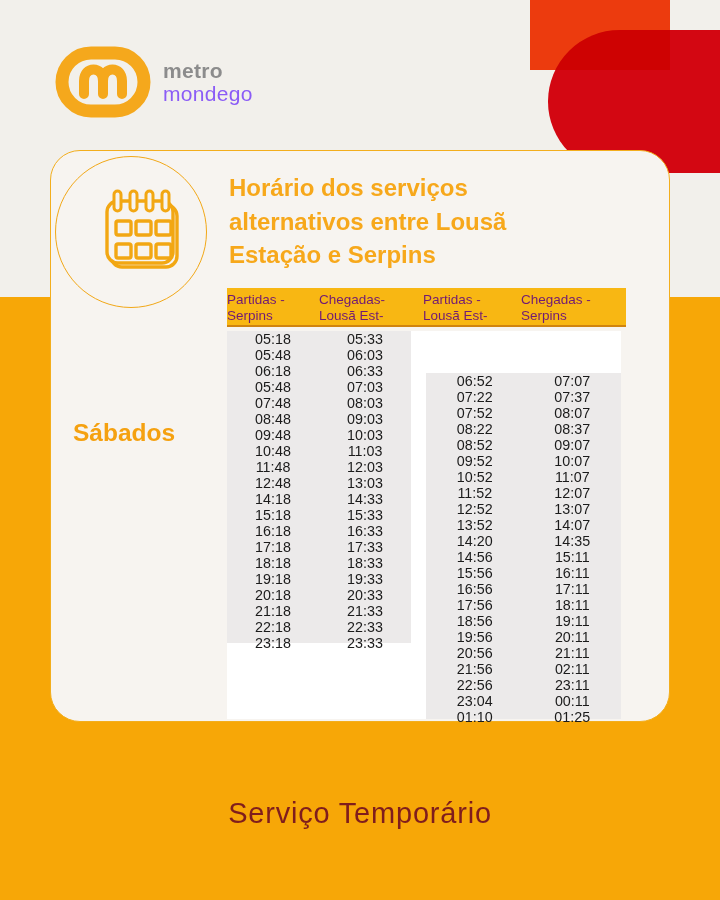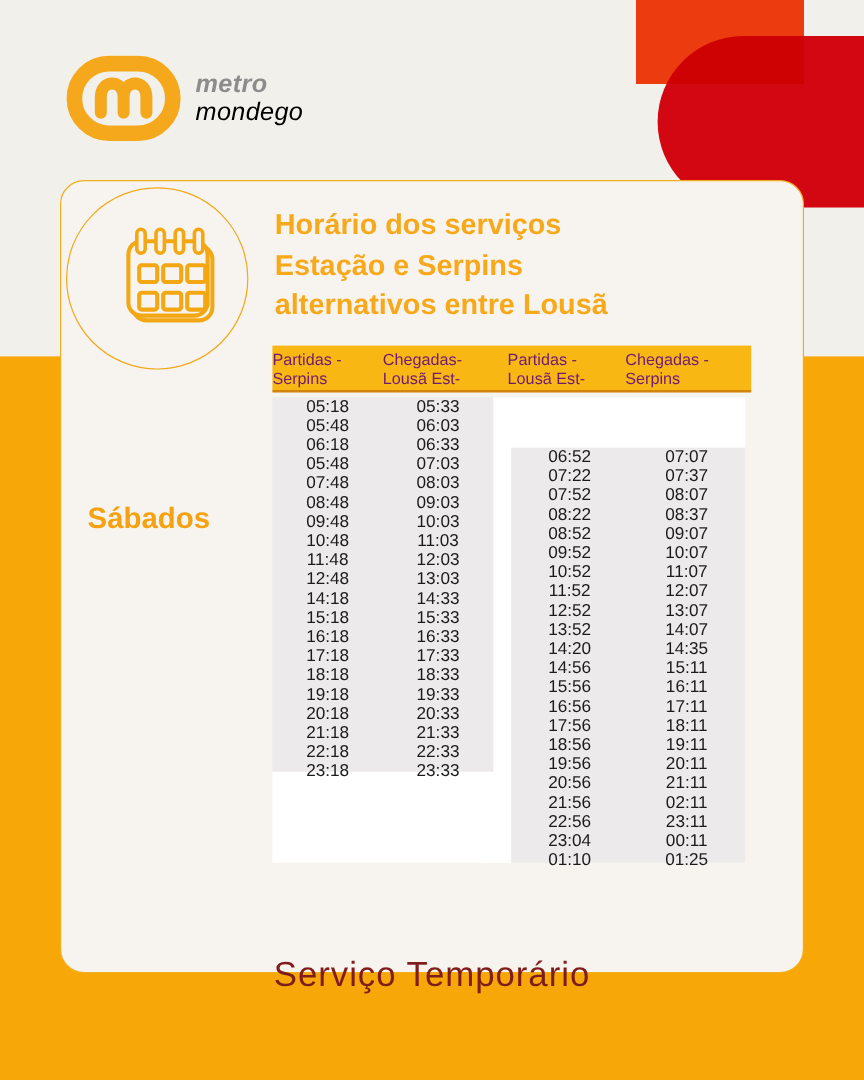--- a/index.html
+++ b/index.html
@@ -9,22 +9,22 @@
 
   
   .red-rect { position:absolute; left:530px; top:0; width:140px; height:70px; background:#EC3B0E; }
   .red-round { position:absolute; left:548px; top:30px; width:190px; height:143px;
                background:#DF0713; border-radius:72px 0 0 72px; mix-blend-mode:multiply; }
 
   
   .orange-band { position:absolute; left:0; top:297px; width:720px; height:603px; background:#F7A707; }
 
   
-  .card { position:absolute; left:50px; top:150px; width:620px; height:661px;
-          background:#F7F4F0; border:1px solid #F3AE1D; border-radius:20px; }
+  .card { position:absolute; left:50px; top:150px; width:620px; height:572px;
+          background:#F7F4F0; border:1px solid #F3AE1D; border-radius:30px; }
 
   .cal-circle { position:absolute; left:4px; top:5px; width:152px; height:152px;
                 border:1px solid #F2A818; border-radius:50%; }
   .cal-svg { position:absolute; left:42px; top:30px; }
 
   .title { position:absolute; left:178px; top:20px; width:410px;
            font-size:24px; font-weight:bold; color:#F7A81B; line-height:33.5px; }
   .title span { display:block; }
 
   .day-label { position:absolute; left:22px; top:268px; font-size:24.5px; font-weight:bold; color:#F5A110; }
@@ -48,23 +48,23 @@
   .right-rows { height:346px; background:#ECEAEA; display:flex; flex-direction:column;text-align:center; }
 
   .trow { flex:1; display:flex; }
   .tcell { display:flex; align-items:center; justify-content:center;
            font-size:14.3px; color:#1B1B1B; }
   .tbody-left .tcell { width:92px; }
   .right-rows .tcell { width:97.5px; }
 
   
   .logo { position:absolute; left:55px; top:46px; display:flex; align-items:center; }
-  .logo-text { margin-left:12px;font-style:italic; }
+  .logo-text { margin-left:12px; }
   .logo-metro { font-size:21px; font-weight:bold; color:#8C8C8C; line-height:23px; letter-spacing:0.3px; }
-  .logo-mondego { font-size:21px; font-weight:400; color:#000000; line-height:23px; letter-spacing:0.3px;text-align:right; }
+  .logo-mondego { font-size:21px; font-weight:400; color:#8b5cf6; line-height:23px; letter-spacing:0.3px;text-align:right; }
 
   .footer-label { position:absolute; left:0; top:797px; width:720px; text-align:center;
                   font-size:29px; font-weight:400; color:#7f1d1d; letter-spacing:0.8px; }
 </style>
 </head>
 <body>
 
 <div class="screen">
 
   <div class="red-rect"></div>
@@ -97,22 +97,22 @@
         <rect x="43" y="40" width="15" height="14" rx="2"></rect>
         <rect x="63" y="40" width="15" height="14" rx="2"></rect>
         <rect x="23" y="63" width="15" height="14" rx="2"></rect>
         <rect x="43" y="63" width="15" height="14" rx="2"></rect>
         <rect x="63" y="63" width="15" height="14" rx="2"></rect>
       </g>
     </svg>
 
     <div class="title">
       <span>Horário dos serviços</span>
+      <span>alternativos entre Lousã</span>
       <span>Estação e Serpins</span>
-      <span>alternativos entre Lousã</span>
     </div>
 
     <div class="day-label">Sábados</div>
 
     <div class="table-wrap">
       <div class="thead">
         <div class="th c1">
           <span>Partidas -</span>
           <span>Serpins</span>
         </div>

